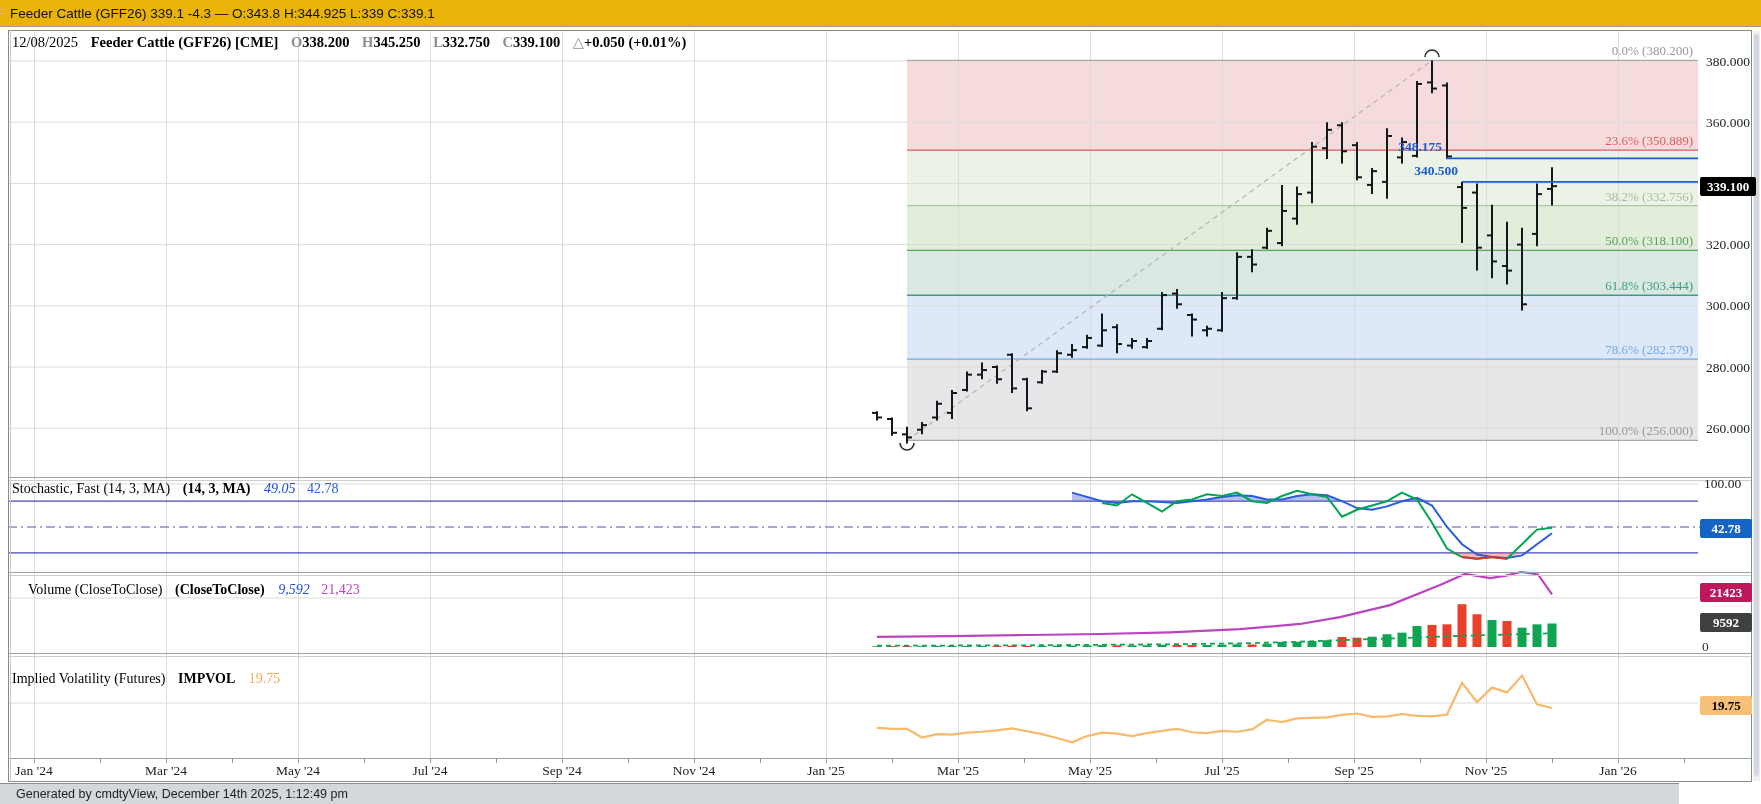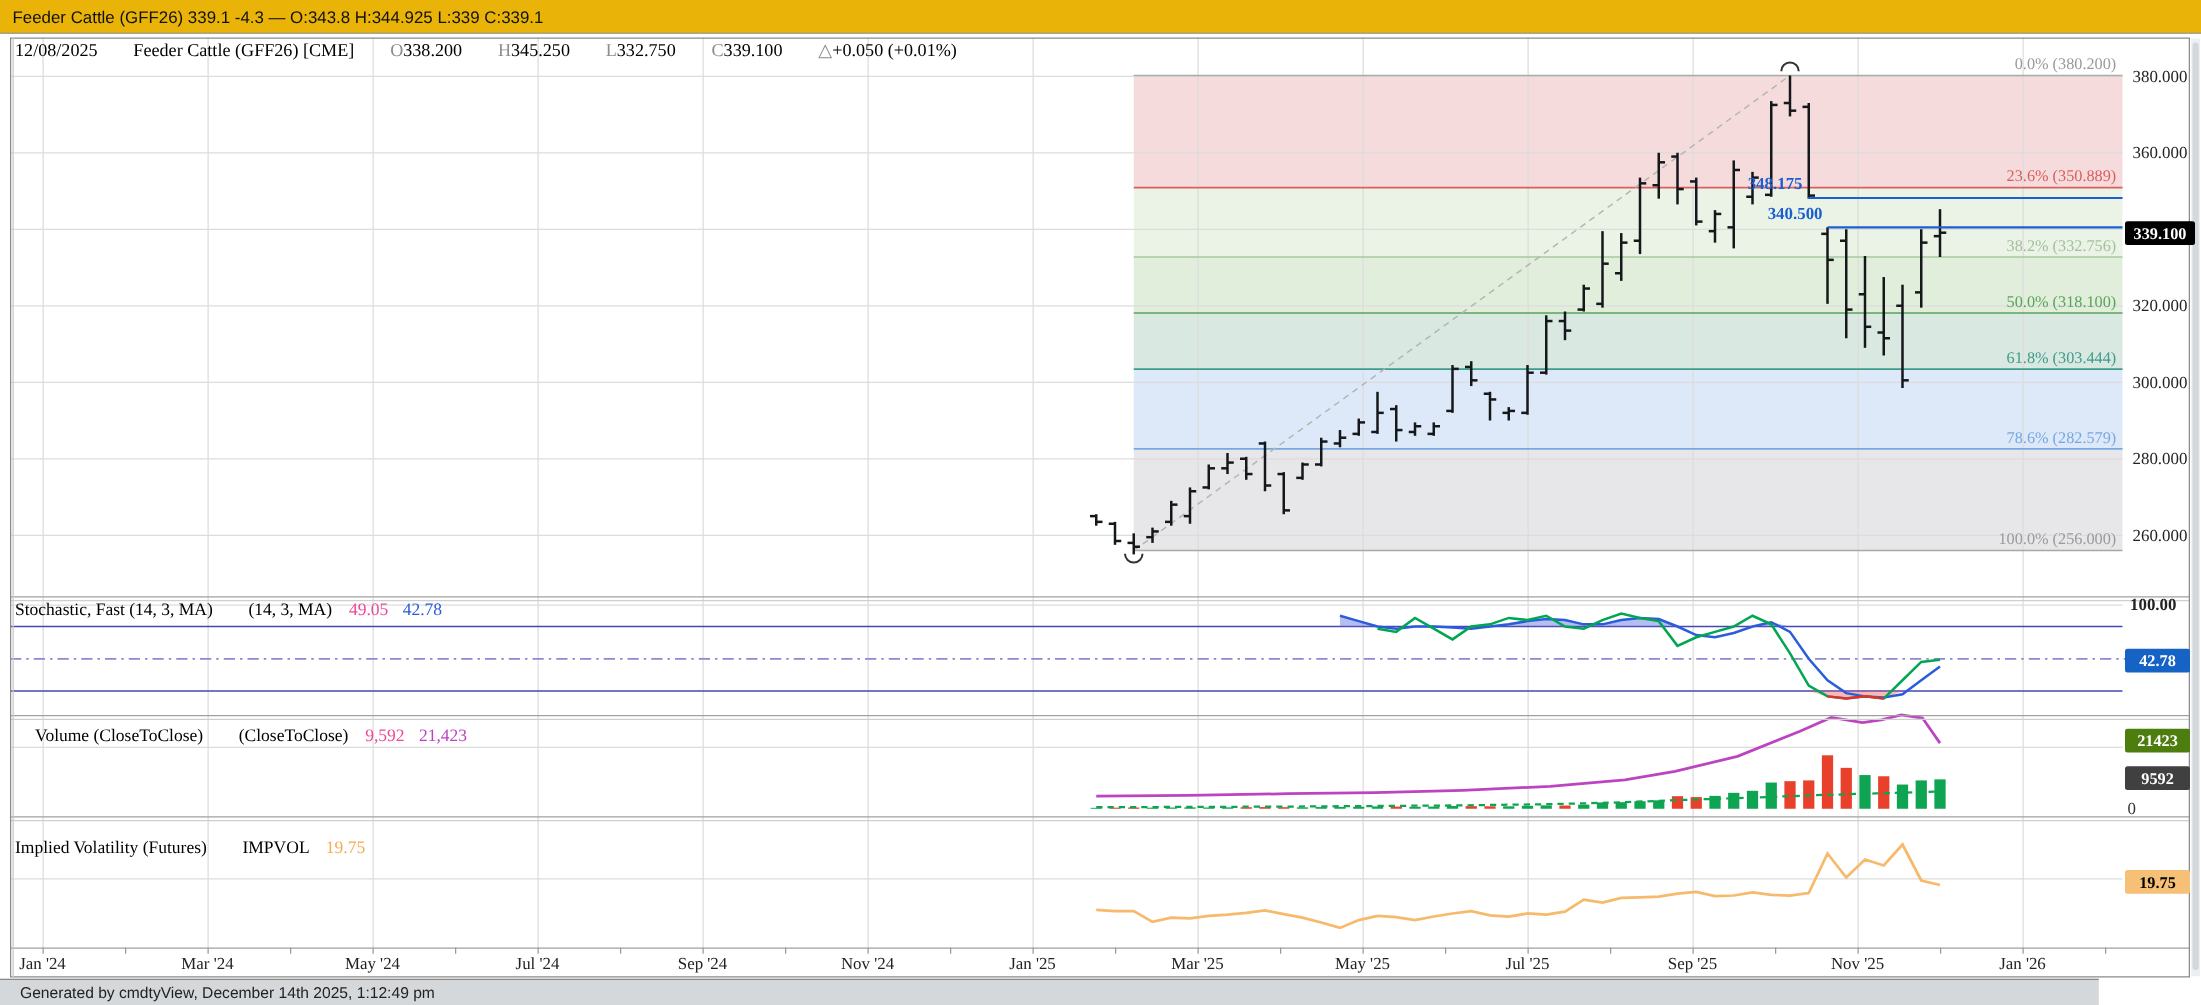--- a/index.html
+++ b/index.html
@@ -7,22 +7,22 @@
        font-family:"Liberation Serif","DejaVu Serif",serif;}
   .titlebar{position:absolute;left:0;top:0;width:1761px;height:27px;background:#eab308;
     border-bottom:1px solid #9a9a9a;font-family:"Liberation Sans","DejaVu Sans",sans-serif;
     font-size:13.5px;color:#111;line-height:27px;padding-left:10px;box-sizing:border-box;}
   .statusbar{position:absolute;left:0;top:783px;width:1679px;height:21px;background:#d4d8db;
     border-top:1px solid #8a8a8a;font-family:"Liberation Sans","DejaVu Sans",sans-serif;
     font-size:12.5px;color:#222;line-height:20px;padding-left:16px;box-sizing:border-box;}
   svg{position:absolute;left:0;top:0;}
   .overlay{position:absolute;white-space:nowrap;font-size:14px;color:#000;}
   .gray{color:#8d8d8d;}
-  .grp{margin-left:25px;}
-  .kval{color:#ec4899;margin-left:10px;}
+  .grp{margin-left:9px;font-weight:bold;}
+  .kval{color:#1d4ed8;margin-left:10px;font-style:italic;}
   .dval{color:#2a5cdb;margin-left:8px;}
   .mval{color:#bc44c0;margin-left:8px;}
   .oval{color:#f5ab52;margin-left:10px;}
   .badge{position:absolute;left:1700px;width:52px;height:19px;text-align:center;line-height:19px;
     font-size:13px;font-weight:bold;color:#fff;border-radius:2px;}
   .axislab{position:absolute;left:1704px;font-size:13.5px;color:#222;}
 </style>
 </head>
 <body>
 
@@ -378,23 +378,23 @@
   <span class="grp">(CloseToClose)</span>
   <span class="kval">9,592</span>
   <span class="mval">21,423</span>
 </div>
 <div class="overlay" style="left:12px;top:671px;">
   <span>Implied Volatility (Futures)</span>
   <span class="grp">IMPVOL</span>
   <span class="oval">19.75</span>
 </div>
 
-<div class="axislab" style="top:476px;font-weight:bold;">100.00</div>
+<div class="axislab" style="top:476px;">100.00</div>
 <div class="badge" style="top:177px;width:56px;background:#000;">339.100</div>
 <div class="badge" style="top:519px;background:#1563c5;">42.78</div>
-<div class="badge" style="top:583px;background:#4d7c0f;">21423</div>
+<div class="badge" style="top:583px;background:#be185d;">21423</div>
 <div class="badge" style="top:613px;background:#404040;">9592</div>
 <div class="axislab" style="top:639px;left:1702px;color:#333;">0</div>
 <div class="badge" style="top:696px;background:#f7c077;color:#000;">19.75</div>
 
 <div class="statusbar">
   <span>Generated by cmdtyView, December 14th 2025, 1:12:49 pm</span>
 </div>
 
 </body></html>

